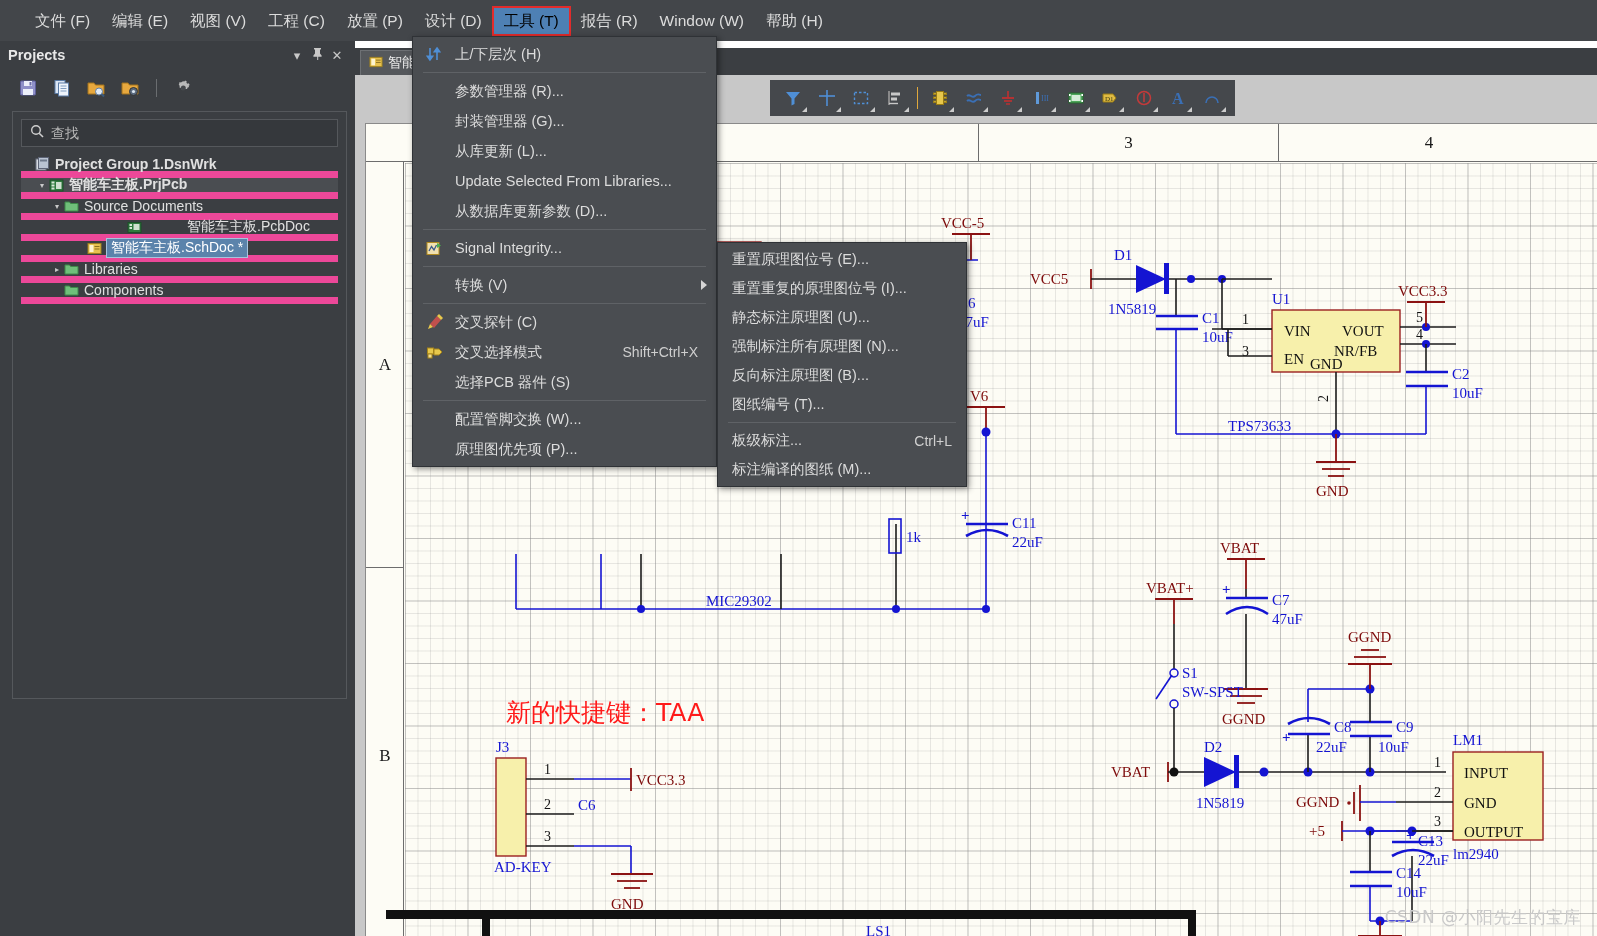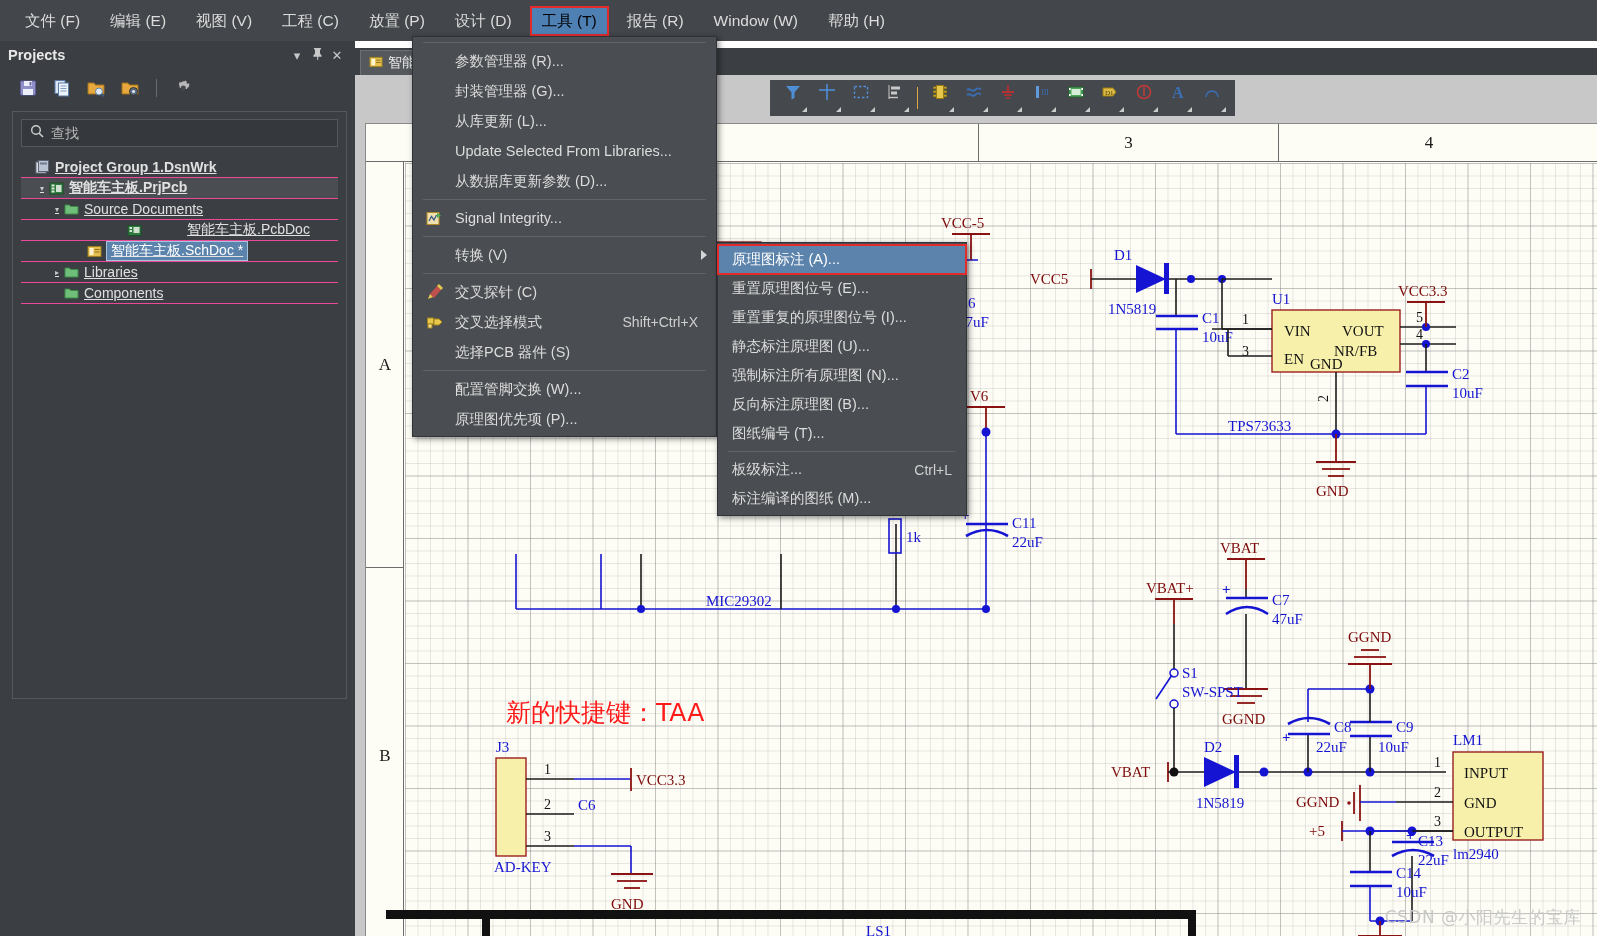--- a/index.html
+++ b/index.html
@@ -8,21 +8,21 @@
     overflow: hidden;
     font-family: "Liberation Sans", "DejaVu Sans", sans-serif;
     background: #ffffff;
   }
   #app { position: relative; width: 1597px; height: 936px; }
 
   
   .menubar {
     position: absolute; left: 0; top: 0; width: 1597px; height: 41px;
     background: #43464a; display: flex; align-items: center;
-    padding-left: 14px; gap: 8px;
+    padding-left: 24px; gap: 0;
   }
   .menubar .mi {
     color: #dcdcdc; font-size: 15.5px; padding: 4px 11px;
     white-space: nowrap; cursor: default; line-height: 20px;
   }
   .menubar .mi.active {
     background: #4e80b4; color: #000000;
     outline: 2px solid #e32b2b; outline-offset: -1px;
   }
 
@@ -61,21 +61,21 @@
   .searchwrap .sicon { flex: 0 0 auto; }
   .searchwrap input {
     flex: 1; background: transparent; border: 0; outline: none;
     color: #cfcfcf; font-size: 14px; font-family: inherit;
   }
   .searchwrap input::placeholder { color: #b9b9b9; }
   .tree { margin-top: 10px; padding: 0 8px; }
   .trow {
     display: flex; align-items: center; height: 21px;
     color: #e0e0e0; font-size: 14px; white-space: nowrap;
-    border-bottom: 1px solid #ec4899; cursor: default; text-decoration: underline;
+    border-bottom: 7px solid #ec4899; cursor: default;
   }
   .trow .arw {
     width: 14px; text-align: center; font-size: 8px; color: #c9c9c9;
     flex: 0 0 14px;
   }
   .trow .tico { width: 17px; flex: 0 0 17px; display:flex; align-items:center; }
   .trow .tlbl { padding-left: 3px; }
   .trow.bold .tlbl { font-weight: bold; }
   .trow.sel-row { background: #4a4d51; }
   .trow.sel-item .tlbl {
@@ -102,21 +102,21 @@
   .toolbar2 {
     position: absolute; left: 0; top: 27px; width: 1242px; height: 48px;
     background: #c8c8c8;
   }
   .tb-group {
     position: absolute; left: 415px; top: 5px; height: 36px;
     background: #45484c; display: flex; align-items: center;
     padding: 0 8px; gap: 4px;
   }
   .tb-btn {
-    width: 30px; height: 30px; display: flex; 
+    width: 30px; height: 30px; display: flex; align-items: center;
     justify-content: center; position: relative; cursor: pointer;
   }
   .tb-btn .cor {
     position: absolute; right: 1px; bottom: 1px;
     width: 0; height: 0; border-left: 5px solid transparent;
     border-bottom: 5px solid #cccccc;
   }
   .tb-sep { width: 1px; height: 22px; background: #e0a83c; margin: 0 3px; }
 
   
@@ -802,20 +802,29 @@
 
         <div style="position:absolute;left:140px;top:572px;color:#ff1a1a;font-size:25px;font-family:'DejaVu Sans',sans-serif;white-space:nowrap;">新的快捷键：TAA</div>
       </div>
     </div>
 
     <div class="watermark">CSDN @小阳先生的宝库</div>
   </div>
 
   <div class="dropdown">
 
+    <div class="dd-item">
+      <span class="icoslot">
+        <svg width="16" height="16" viewBox="0 0 16 16">
+          <path d="M4 2v9M4 14l-2.6-3.6h5.2z" fill="#4f8fd6" stroke="#4f8fd6" stroke-width="1.6"></path>
+          <path d="M11 14V5M11 2l2.6 3.6H8.4z" fill="#4f8fd6" stroke="#4f8fd6" stroke-width="1.6"></path>
+        </svg>
+      </span>
+      <span class="lbl">上/下层次 (H)</span>
+    </div>
 
     <div class="dd-sep"></div>
 
     <div class="dd-item">
       <span class="icoslot"></span>
       <span class="lbl">参数管理器 (R)...</span>
     </div>
     <div class="dd-item">
       <span class="icoslot"></span>
       <span class="lbl">封装管理器 (G)...</span>
@@ -891,23 +900,20 @@
       <span class="icoslot"></span>
       <span class="lbl">配置管脚交换 (W)...</span>
     </div>
     <div class="dd-item">
       <span class="icoslot"></span>
       <span class="lbl">原理图优先项 (P)...</span>
     </div>
   </div>
 
   <div class="submenu">
-    <div class="sm-item hl">
-      <span>原理图标注 (A)...</span>
-    </div>
     <div class="sm-item">
       <span>重置原理图位号 (E)...</span>
     </div>
     <div class="sm-item">
       <span>重置重复的原理图位号 (I)...</span>
     </div>
     <div class="sm-item">
       <span>静态标注原理图 (U)...</span>
     </div>
     <div class="sm-item">

